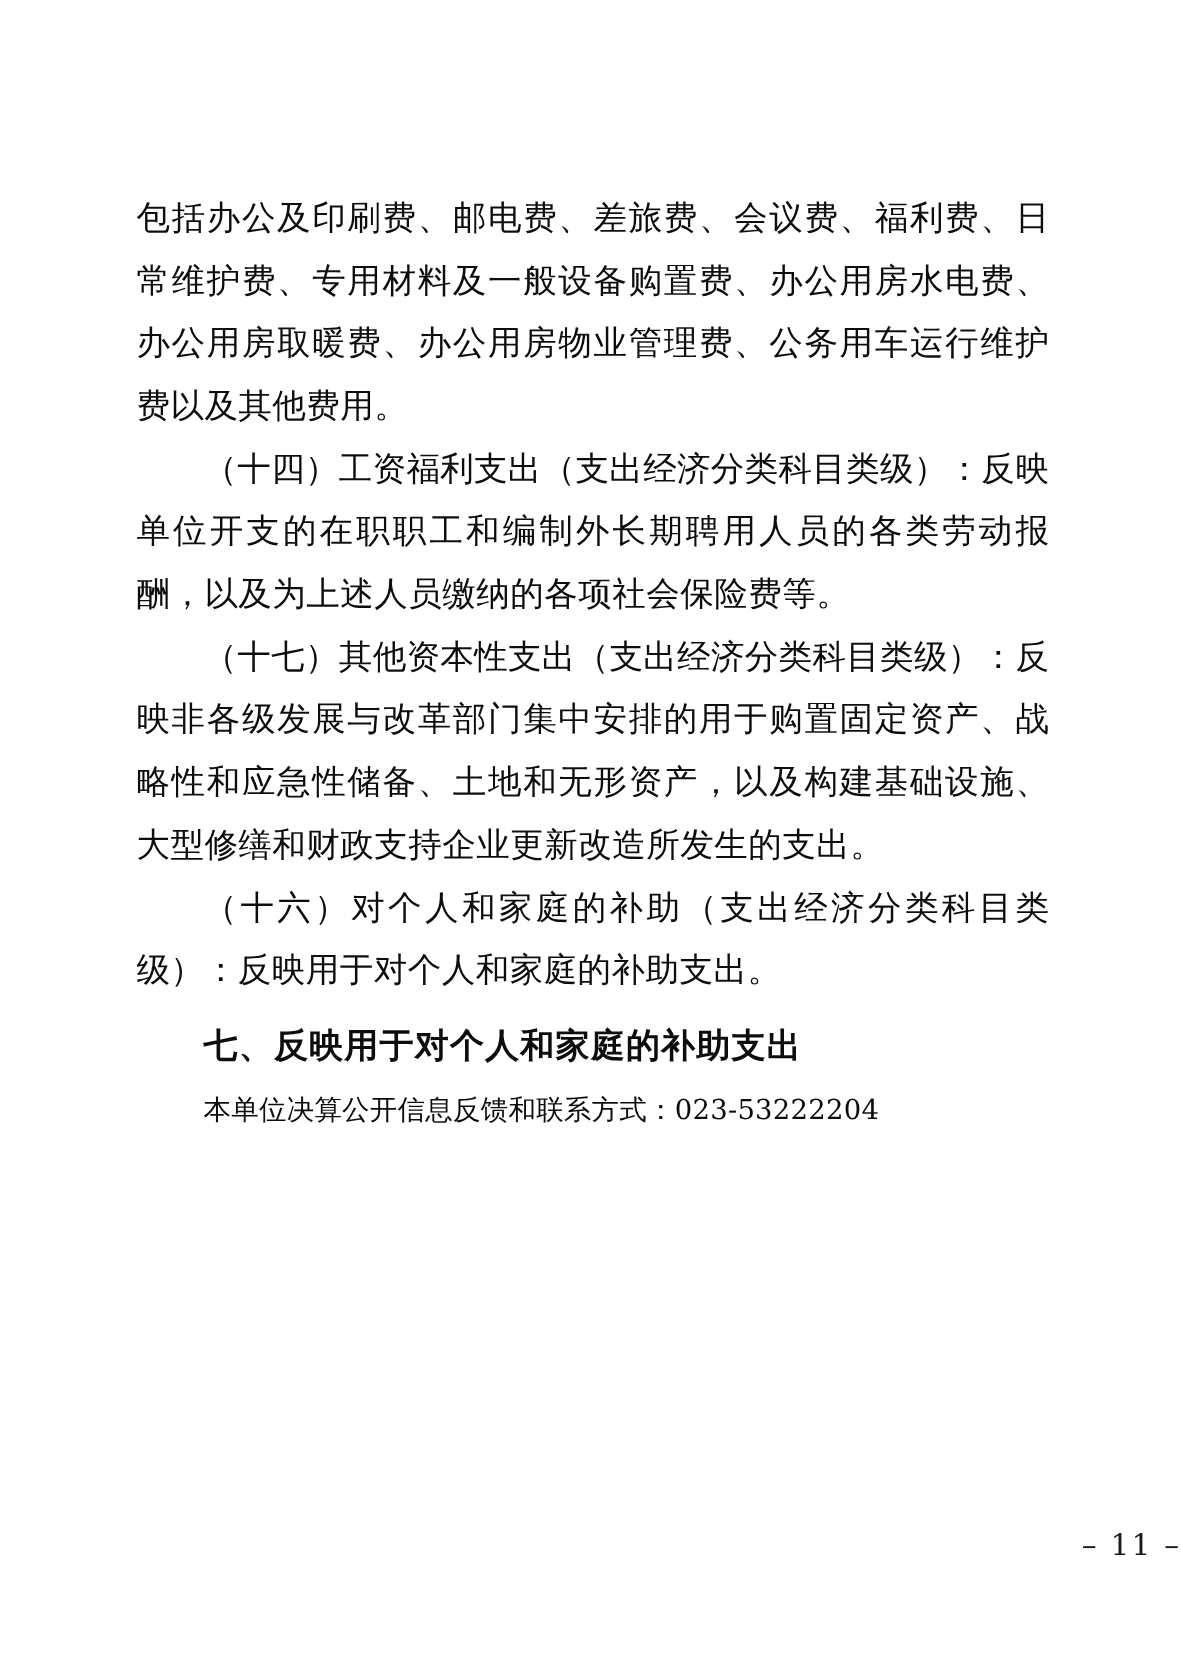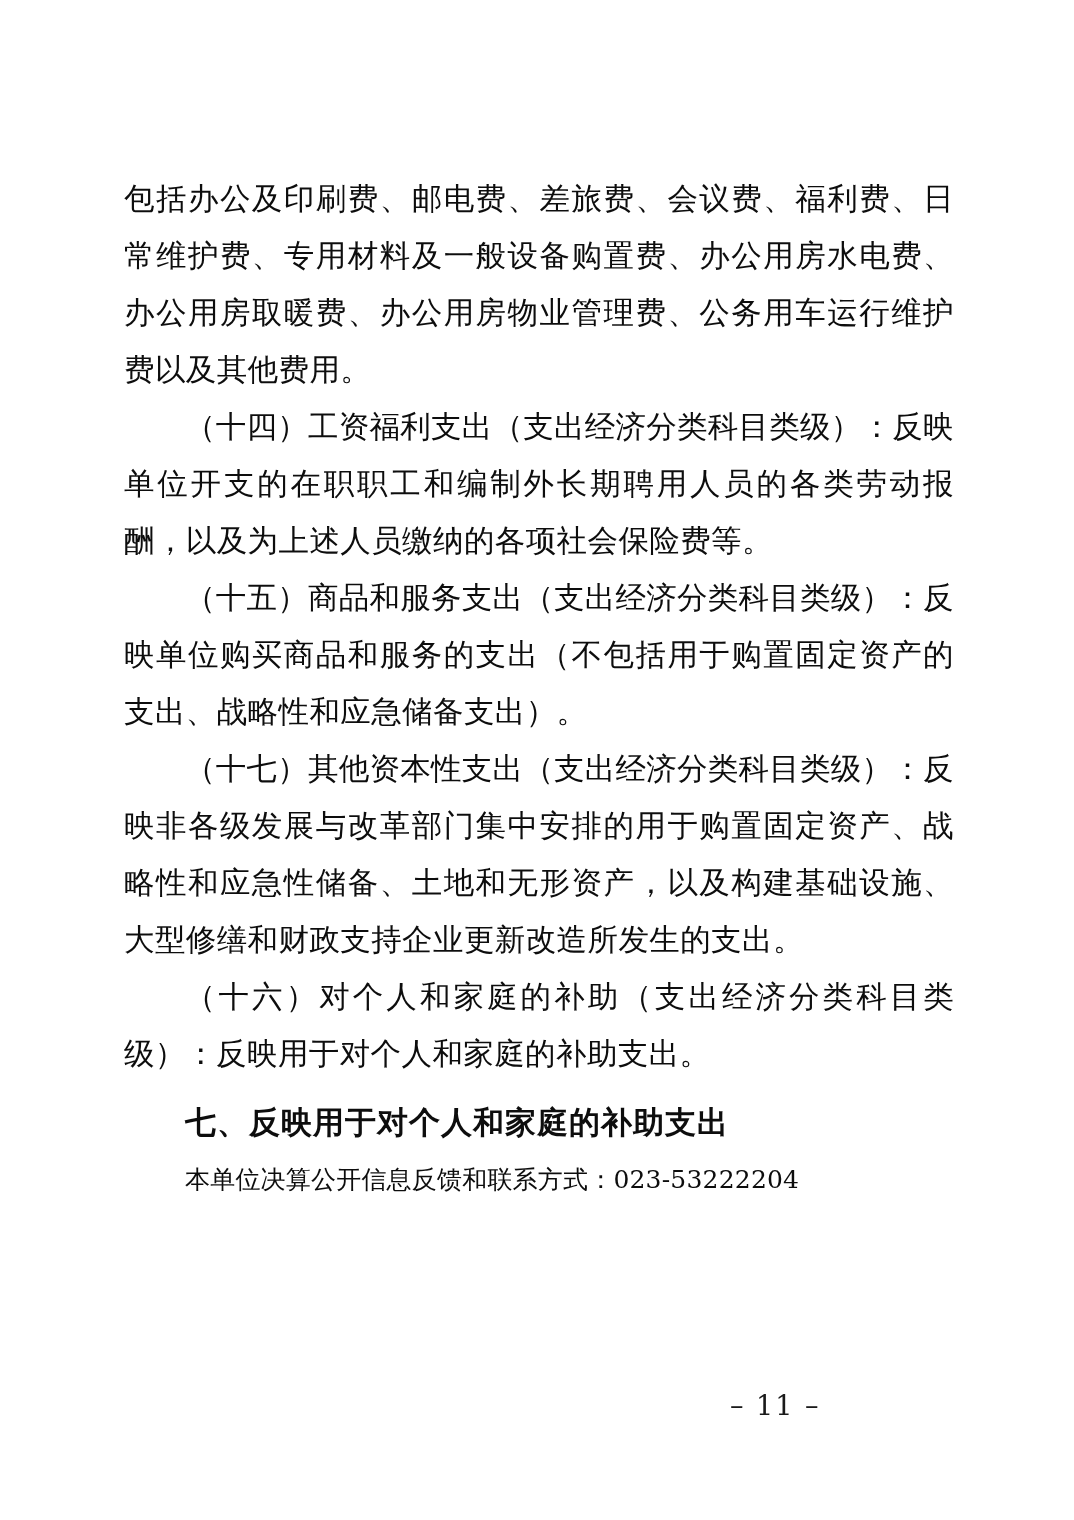--- a/index.html
+++ b/index.html
@@ -53,39 +53,38 @@
     font-size: 25px;
     line-height: 56px;
     text-indent: 61px;
     letter-spacing: 0.2px;
   }
   .page-number {
     position: absolute;
     left: 0;
     top: 1390px;
     width: 1074px;
-    text-align: left;
+    text-align: right;
     font-size: 27px;
     letter-spacing: 2px;
     color: #1a1a1a;
     padding-left: 730px;
     box-sizing: border-box;
   }
 </style>
 </head>
 <body>
 
 <div class="page">
   <div class="doc-body">
 
     <p>包括办公及印刷费、邮电费、差旅费、会议费、福利费、日常维护费、专用材料及一般设备购置费、办公用房水电费、办公用房取暖费、办公用房物业管理费、公务用车运行维护费以及其他费用。</p>
 
     <p class="indent"><span class="run-bold">（十四）工资福利支出（支出经济分类科目类级）：</span><span>反映单位开支的在职职工和编制外长期聘用人员的各类劳动报酬，以及为上述人员缴纳的各项社会保险费等。</span></p>
 
-    <p class="indent"><span class="run-bold">（十五）商品和服务支出（支出经济分类科目类级）：</span><span>反映单位购买商品和服务的支出（不包括用于购置固定资产的支出、战略性和应急储备支出）。</span></p>
 
     <p class="indent"><span class="run-bold">（十七）其他资本性支出（支出经济分类科目类级）：</span><span>反映非各级发展与改革部门集中安排的用于购置固定资产、战略性和应急性储备、土地和无形资产，以及构建基础设施、大型修缮和财政支持企业更新改造所发生的支出。</span></p>
 
     <p class="indent"><span class="run-bold">（十六）对个人和家庭的补助（支出经济分类科目类级）：</span><span>反映用于对个人和家庭的补助支出。</span></p>
 
     <p class="section-heading">七、反映用于对个人和家庭的补助支出</p>
 
     <p class="contact-line">本单位决算公开信息反馈和联系方式：023-53222204</p>
 
   </div>

